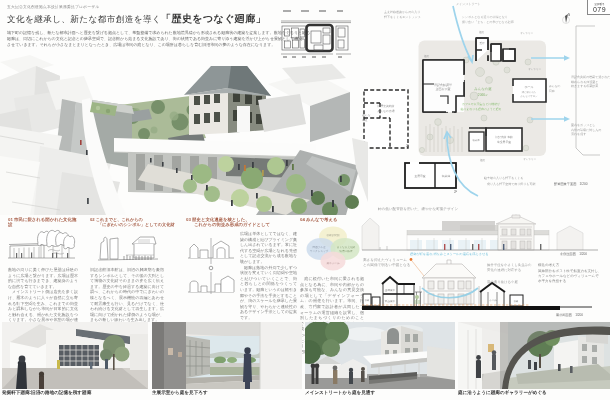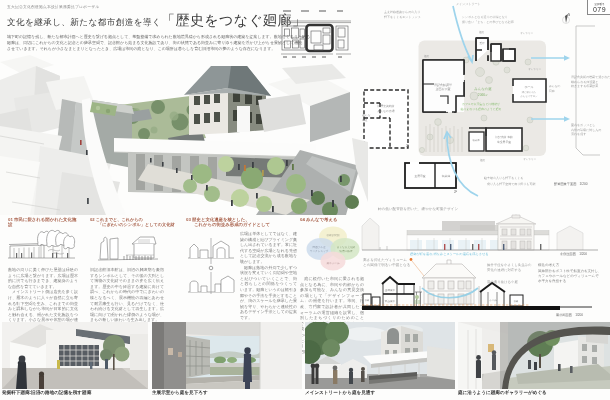--- a/index.html
+++ b/index.html
@@ -7,21 +7,21 @@
   .abs{position:absolute;}
   .cap{font-size:4.6px;color:#333;font-weight:bold;}
 </style>
 </head>
 <body>
 
 <div class="abs" style="left:7px;top:4px;width:320px;">
 
   <div style="font-size:3.8px;color:#888;letter-spacing:.2px;">五大記念文化創造拠点本設計業務委託プロポーザル</div>
 
-  <div style="font-size:8.6px;color:#3a3a3a;margin-top:3px;letter-spacing:.4px;white-space:nowrap;">文化を継承し、新たな都市創造を導く<span style="font-size:14px;font-weight:normal;">「歴史をつなぐ廻廊」</span></div>
+  <div style="font-size:8.6px;color:#3a3a3a;margin-top:3px;letter-spacing:.4px;white-space:nowrap;">文化を継承し、新たな都市創造を導く<span style="font-size:10px;font-weight:bold;">「歴史をつなぐ廻廊」</span></div>
 
   <div style="font-size:4px;color:#666;margin-top:3.5px;line-height:1.52;letter-spacing:0;white-space:nowrap;">
   城下町の記憶を残し、新たな都市計画へと歴史を繋げる拠点として、基盤整備で求められた敷地境界線から形成される廻廊状の建築を提案します。敷地をぐるりと廻る<br>廻廊は、周辺にこれからの文化と記念との継承空間で、記念館から始まる文化施設であり、街の状態である街並みに寄り添う建築を浮かび上がらせ景観として機能<br>させていきます。それらが小さなまとまりとなったとき、広場は市民の庭となり、この場所は暮らしを育む旧沼市民の夢のような存在になります。
   </div>
 </div>
 
 <svg class="abs" style="left:280px;top:3px;" width="75" height="58" viewBox="0 0 75 58">
   <g stroke="#5a5a5a" fill="none" stroke-width="0.6">
     <path d="M3 8 L11 8 M21 8 L29 8 M39 8 L46 8 M57 8 L63 8" stroke-width="1.1"></path>
     <path d="M1 18 L71 18 M1 19.6 L71 19.6" stroke-width="0.5"></path>

